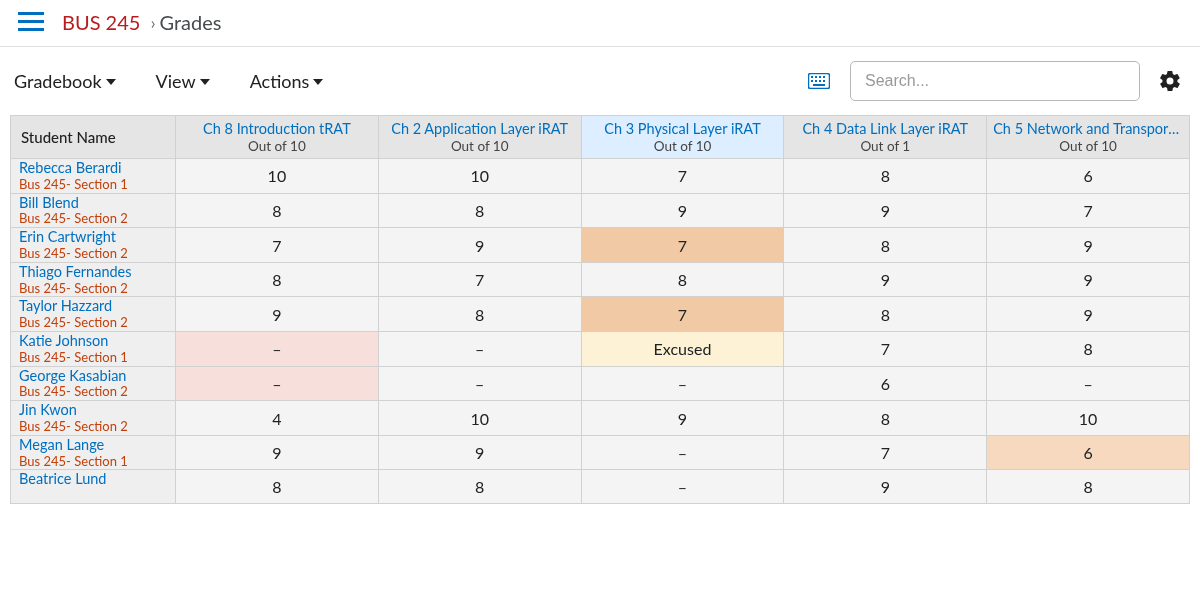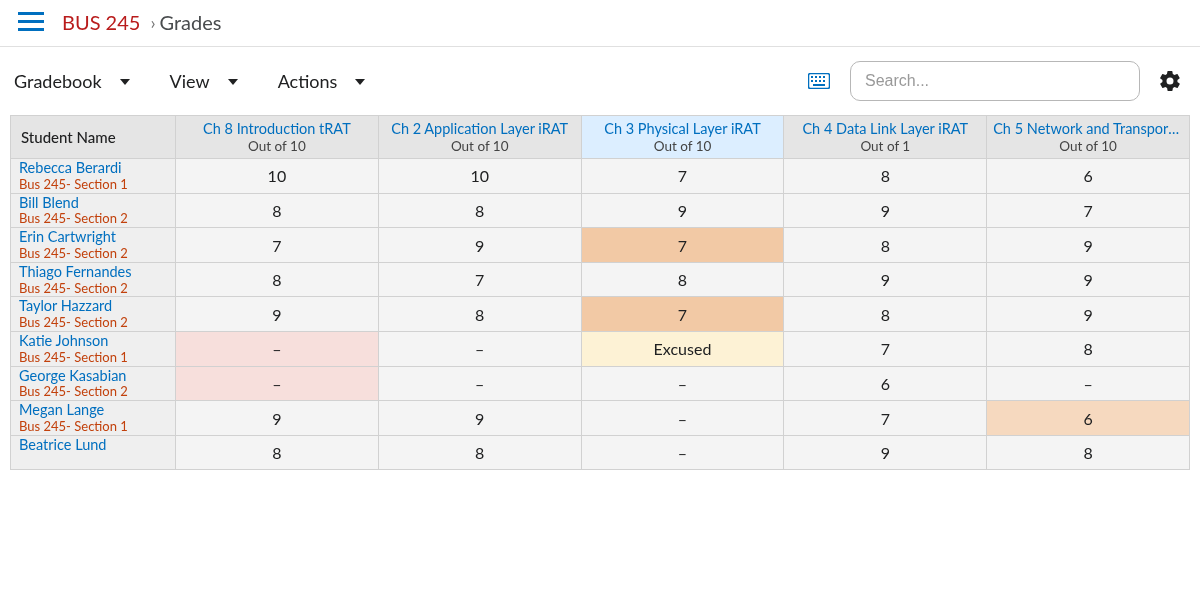--- a/index.html
+++ b/index.html
@@ -21,33 +21,33 @@
   .hamburger { margin-right: 18px; cursor: pointer; display:flex; }
   .crumb-root { color: #b91c1c; font-size: 20px; font-weight: 400; margin-right: 6px; cursor:pointer;}
   .crumb-sep { color: #777; font-size: 18px; margin: 0 4px; }
   .crumb-cur { color: #494c4e; font-size: 20px; font-weight: 400; }
 
   
   .toolbar {
     display: flex; align-items: center;
     padding: 14px 18px 14px 14px;
   }
-  .tb-item { font-size: 18px; color: #202122; margin-right: 40px; cursor: pointer; display:flex; align-items:center; gap:18px;}
+  .tb-item { font-size: 18px; color: #202122; margin-right: 40px; cursor: pointer; display:flex; align-items:center; gap:4px;}
   .caret-down {
     width: 0; height: 0; display:inline-block;
     border-left: 5px solid transparent;
     border-right: 5px solid transparent;
     border-top: 6px solid #202122;
     position: relative; top:1px;
   }
   .tb-spacer { flex: 1; }
   .kbd-icon { color: #006fbf; margin-right: 20px; cursor:pointer; display:flex; }
   .search-box {
     width: 290px; height: 40px;
-    border: 1px solid #b7b7b7; border-radius: 10px;
+    border: 1px solid #b7b7b7; border-radius: 5px;
     padding: 0 14px; font-size: 16px; color: #202122;
     background:#fff;
   }
   .search-box::placeholder { color: #999; }
   .gear-icon { margin-left: 18px; cursor:pointer; display:flex; }
 
   
   .grid {
     border-collapse: collapse;
     width: calc(100% - 20px);
@@ -259,20 +259,31 @@
             <span class="student-sec">Bus 245- Section 2</span>
           </td>
           <td class="val hl-pink">–</td>
           <td class="val">–</td>
           <td class="val">–</td>
           <td class="val">6</td>
           <td class="val">–</td>
         </tr>
         <tr>
           <td class="name-cell">
+            <span class="student-name">Jin Kwon</span>
+            <span class="student-sec">Bus 245- Section 2</span>
+          </td>
+          <td class="val">4</td>
+          <td class="val">10</td>
+          <td class="val">9</td>
+          <td class="val">8</td>
+          <td class="val">10</td>
+        </tr>
+        <tr>
+          <td class="name-cell">
             <span class="student-name">Megan Lange</span>
             <span class="student-sec">Bus 245- Section 1</span>
           </td>
           <td class="val">9</td>
           <td class="val">9</td>
           <td class="val">–</td>
           <td class="val">7</td>
           <td class="val hl-ltorange">6</td>
         </tr>
         <tr>

